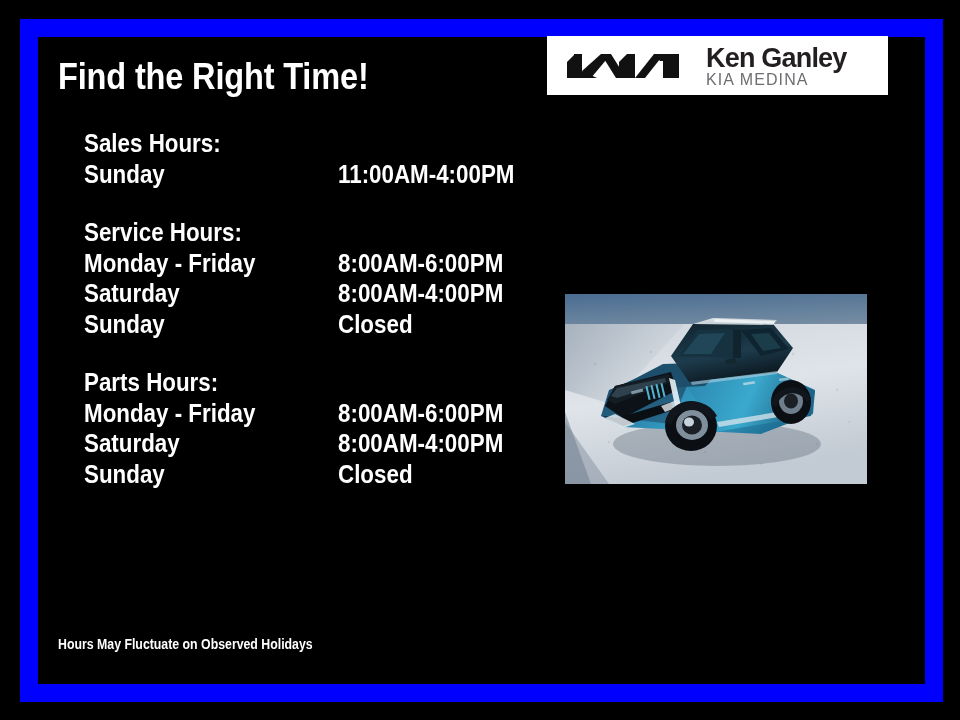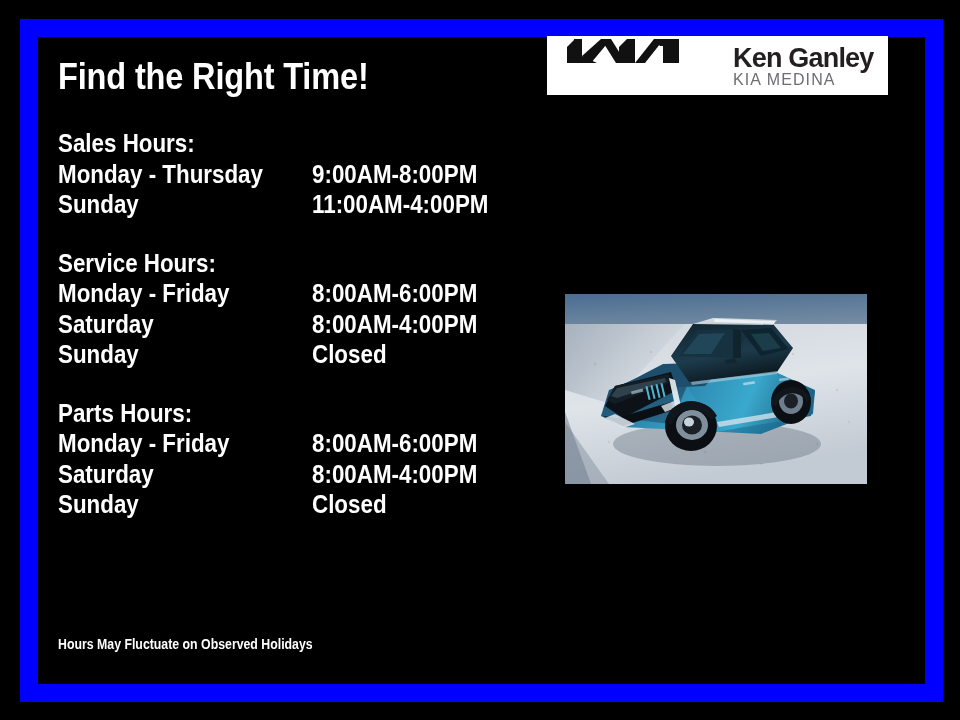--- a/index.html
+++ b/index.html
@@ -58,20 +58,21 @@
 
   
   .hours-wrap {
     position: absolute;
     left: 58px;
     top: 128px;
     width: 470px;
   }
   .hours-group {
     margin-bottom: 28px;
+    margin-left: 26px;
   }
   .hours-group:last-child { margin-bottom: 0; }
 
   .group-heading {
     color: #ffffff;
     font-size: 26px;
     font-weight: bold;
     line-height: 30.5px;
     font-family: "Liberation Sans Narrow", "Liberation Sans", sans-serif;
     transform: scaleX(0.86);
@@ -129,23 +130,23 @@
 
   
   .logo-plate {
     position: absolute;
     left: 547px;
     top: 36px;
     width: 341px;
     height: 59px;
     background: #ffffff;
     display: flex;
+    align-items: center;
     padding-left: 18px;
     box-sizing: border-box;
-    gap: 27px;
   }
   .kia-mark {
     width: 116px;
     height: 30px;
     flex: none;
     display: block;
   }
   .dealer-text {
     margin-left: 25px;
     display: flex;
@@ -193,24 +194,20 @@
   <div class="blue-frame">
     <div class="inner-black"></div>
   </div>
 
   <div class="slide-title">Find the Right Time!</div>
 
   <div class="hours-wrap">
 
     <div class="hours-group">
       <div class="group-heading">Sales Hours:</div>
-      <div class="hours-row">
-        <span class="day-label">Monday - Thursday</span>
-        <span class="time-label">9:00AM-8:00PM</span>
-      </div>
       <div class="hours-row">
         <span class="day-label">Sunday</span>
         <span class="time-label">11:00AM-4:00PM</span>
       </div>
     </div>
 
     <div class="hours-group">
       <div class="group-heading">Service Hours:</div>
       <div class="hours-row">
         <span class="day-label">Monday - Friday</span>

